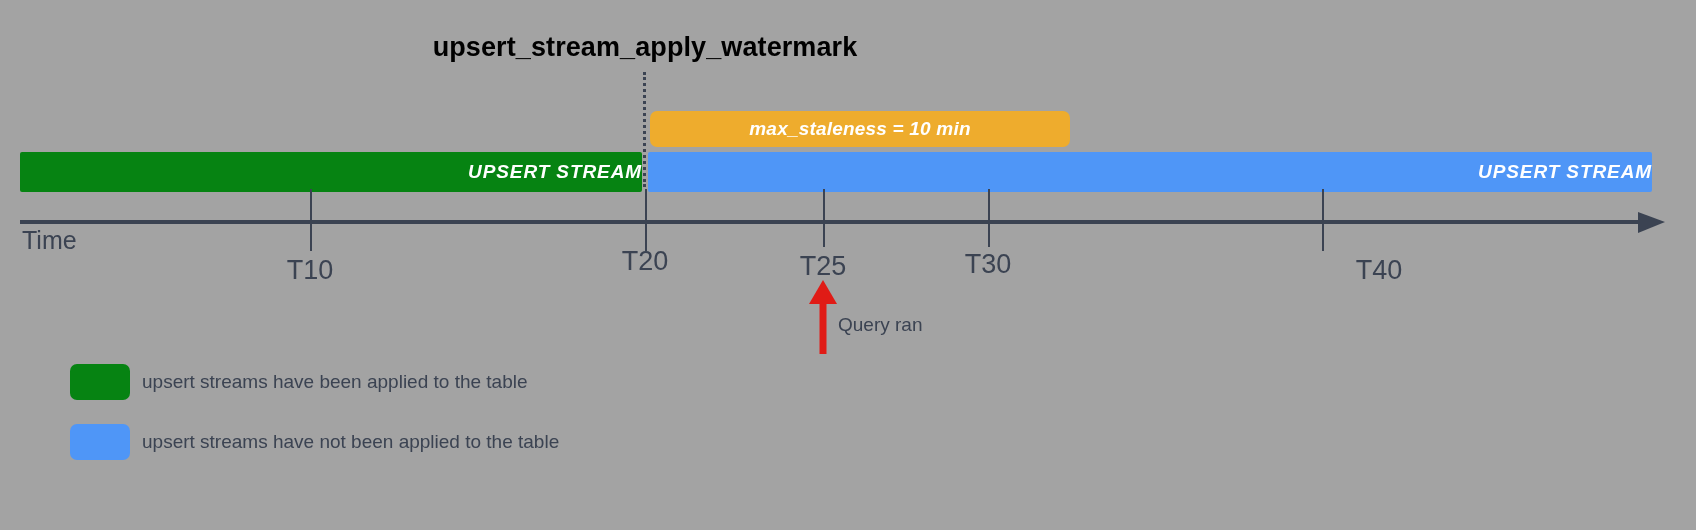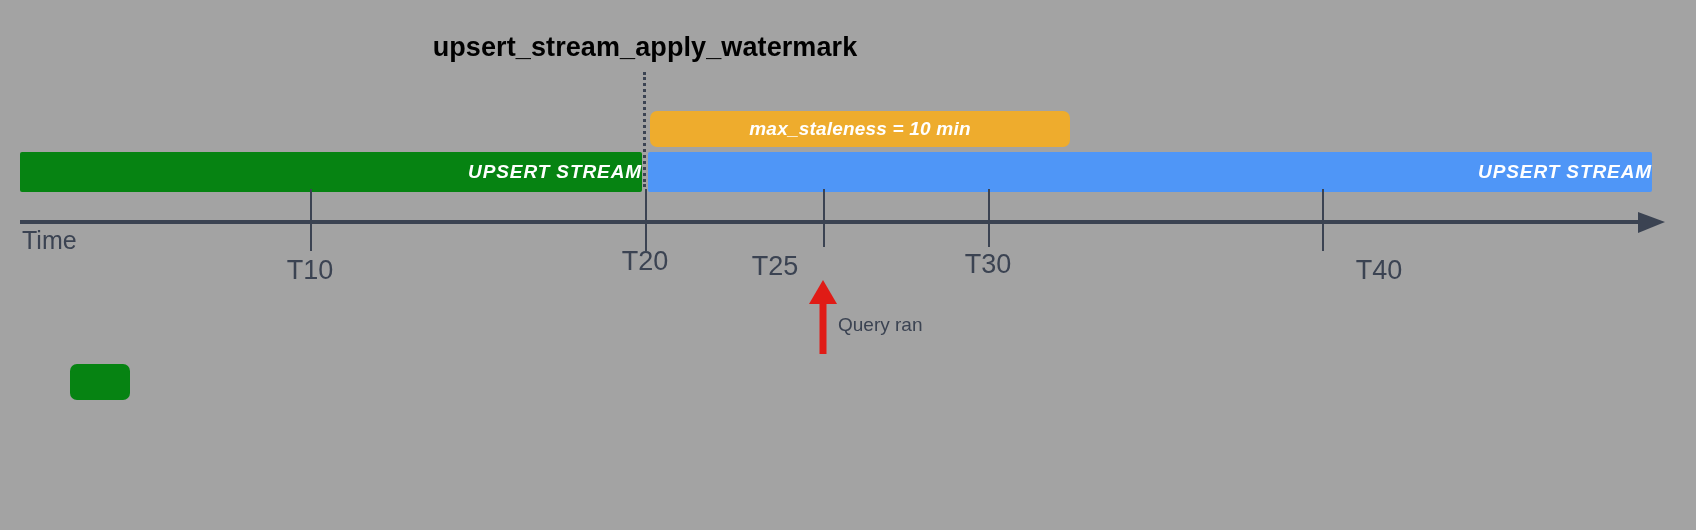--- a/index.html
+++ b/index.html
@@ -197,33 +197,38 @@
 
   <div class="axis-label">Time</div>
 
   <div class="tick" style="left:310px"></div>
   <div class="tick-label" style="left:310px; top:255px">T10</div>
 
   <div class="tick" style="left:645px"></div>
   <div class="tick-label" style="left:645px; top:246px">T20</div>
 
   <div class="tick" style="left:823px; top:189px; height:58px"></div>
-  <div class="tick-label" style="left:775px; top:251px">T25</div>
+  <div class="tick-label" style="left:823px; top:251px">T25</div>
 
   <div class="tick" style="left:988px; top:189px; height:58px"></div>
   <div class="tick-label" style="left:988px; top:249px">T30</div>
 
   <div class="tick" style="left:1322px"></div>
   <div class="tick-label" style="left:1379px; top:255px">T40</div>
 
   <svg class="query-arrow" width="36" height="76">
     <line x1="17" y1="76" x2="17" y2="18" stroke="#e01b16" stroke-width="7"></line>
     <polygon points="17,2 31,26 3,26" fill="#e01b16"></polygon>
   </svg>
   <div class="query-label">Query ran</div>
 
   <div class="legend">
     <div class="legend-row">
       <div class="legend-swatch" style="background:#068312"></div>
+      <div class="legend-text">upsert streams have been applied to the table</div>
     </div>
+    <div class="legend-row">
+      <div class="legend-swatch" style="background:#4f96f7"></div>
+      <div class="legend-text">upsert streams have not been applied to the table</div>
+    </div>
   </div>
 
 </div>
 
 </body></html>

